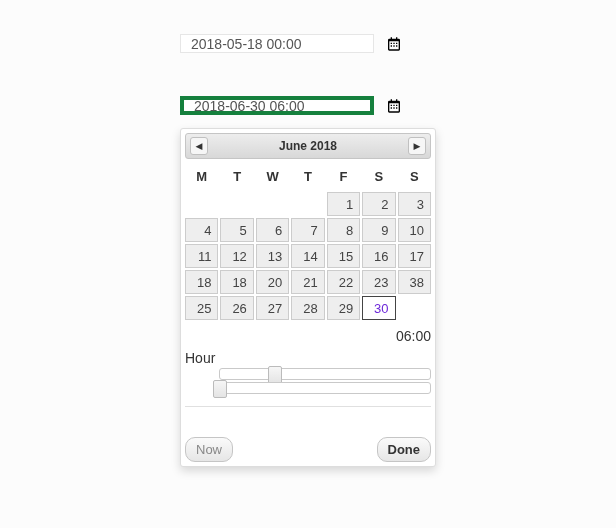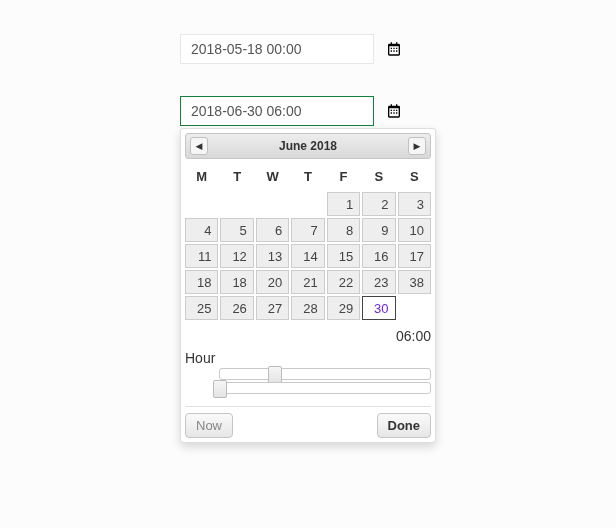--- a/index.html
+++ b/index.html
@@ -16,29 +16,29 @@
     .field-row {
       position: absolute;
       left: 180px;
       display: flex;
       align-items: center;
     }
     .row1 { top: 34px; }
     .row2 { top: 96px; }
     .date-input {
       width: 194px;
-      height: 30px;
+      height: 19px;
       border: 1px solid #e6e6e6;
       padding: 0 10px;
       font-size: 14px;
       color: #555;
       outline: none;
     }
     .date-input.focused {
-      border: 1px solid #15803d;
+      border: 4px solid #15803d;
     }
     .cal-icon {
       margin-left: 12px;
       color: #000;
     }
     .cal-icon svg { display: block; }
     .dp {
       position: absolute;
       left: 180px;
       top: 128px;
@@ -137,25 +137,26 @@
       display: flex;
       justify-content: space-between;
       gap: 6px;
       border-top: 1px solid #e0e0e0;
       margin-top: 12px;
       padding-top: 6px;
     }
     .fbtn {
       border: 1px solid #c5c5c5;
       background: linear-gradient(#fafafa,#e6e6e6);
-      border-radius: 4px;
+      border-radius: 10px;
       padding: 4px 10px;
       font-weight: bold;
       font-size: 13px;
       color: #333;
+      margin-top: 24px;
     }
     .fbtn.now { color: #888; font-weight: normal; }
   </style>
 </head>
 <body>
 
 <div class="field-row row1">
   <input type="text" class="date-input" value="2018-05-18 00:00" style="">
   <span class="cal-icon">
     <svg width="16" height="16" viewBox="0 0 24 24" fill="currentColor">

